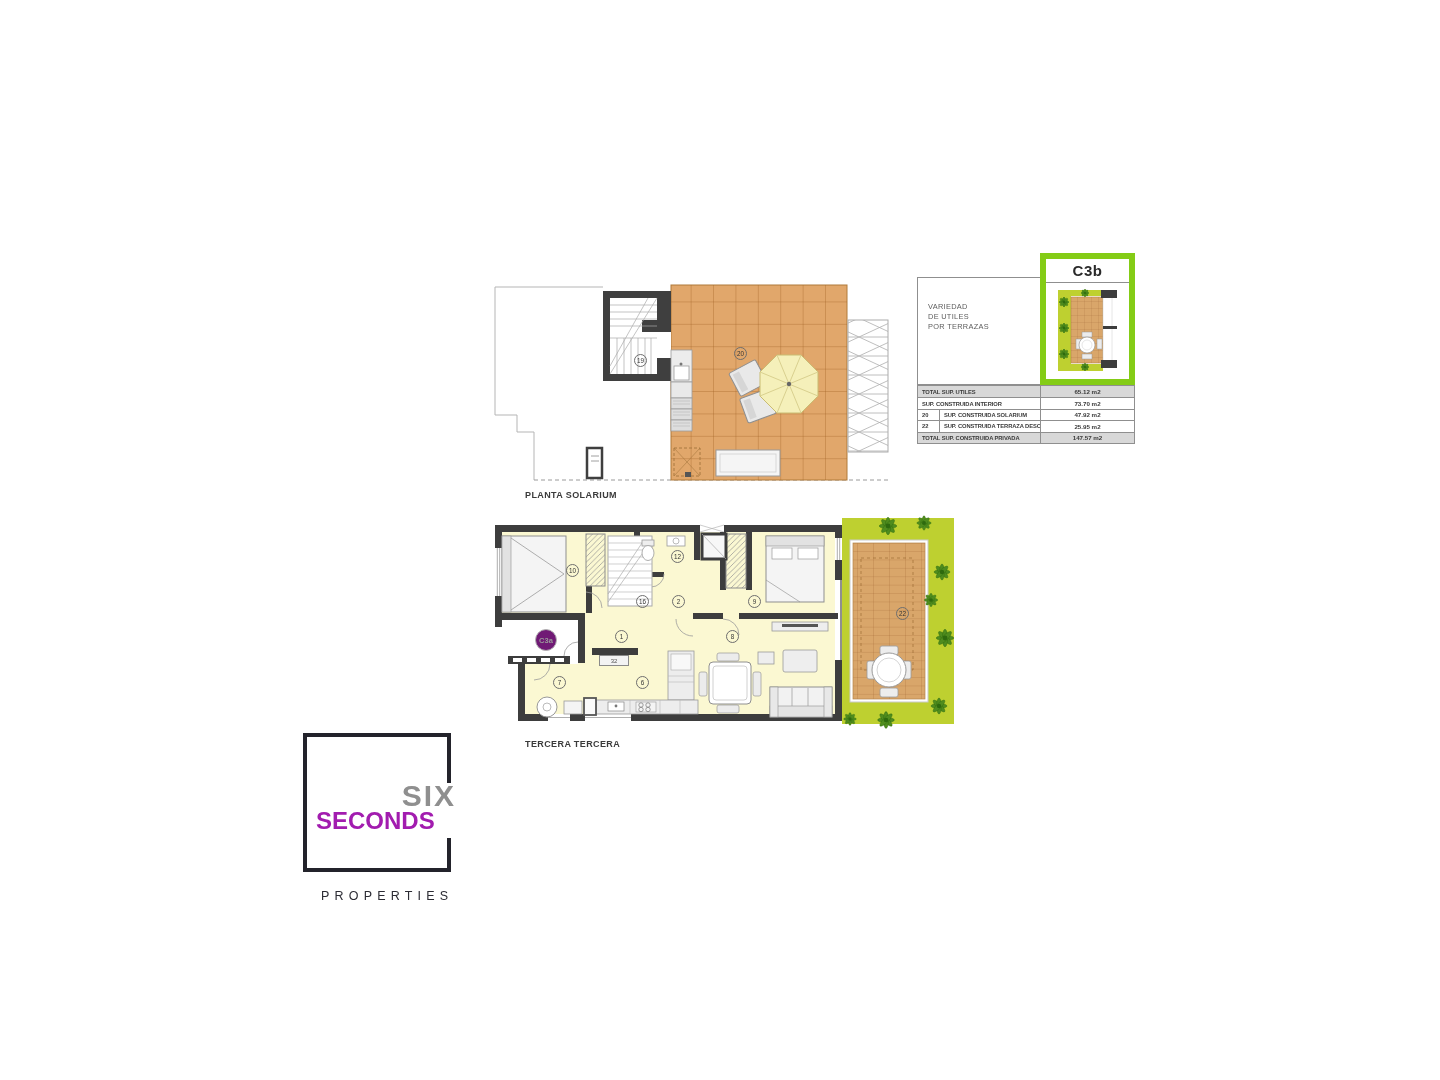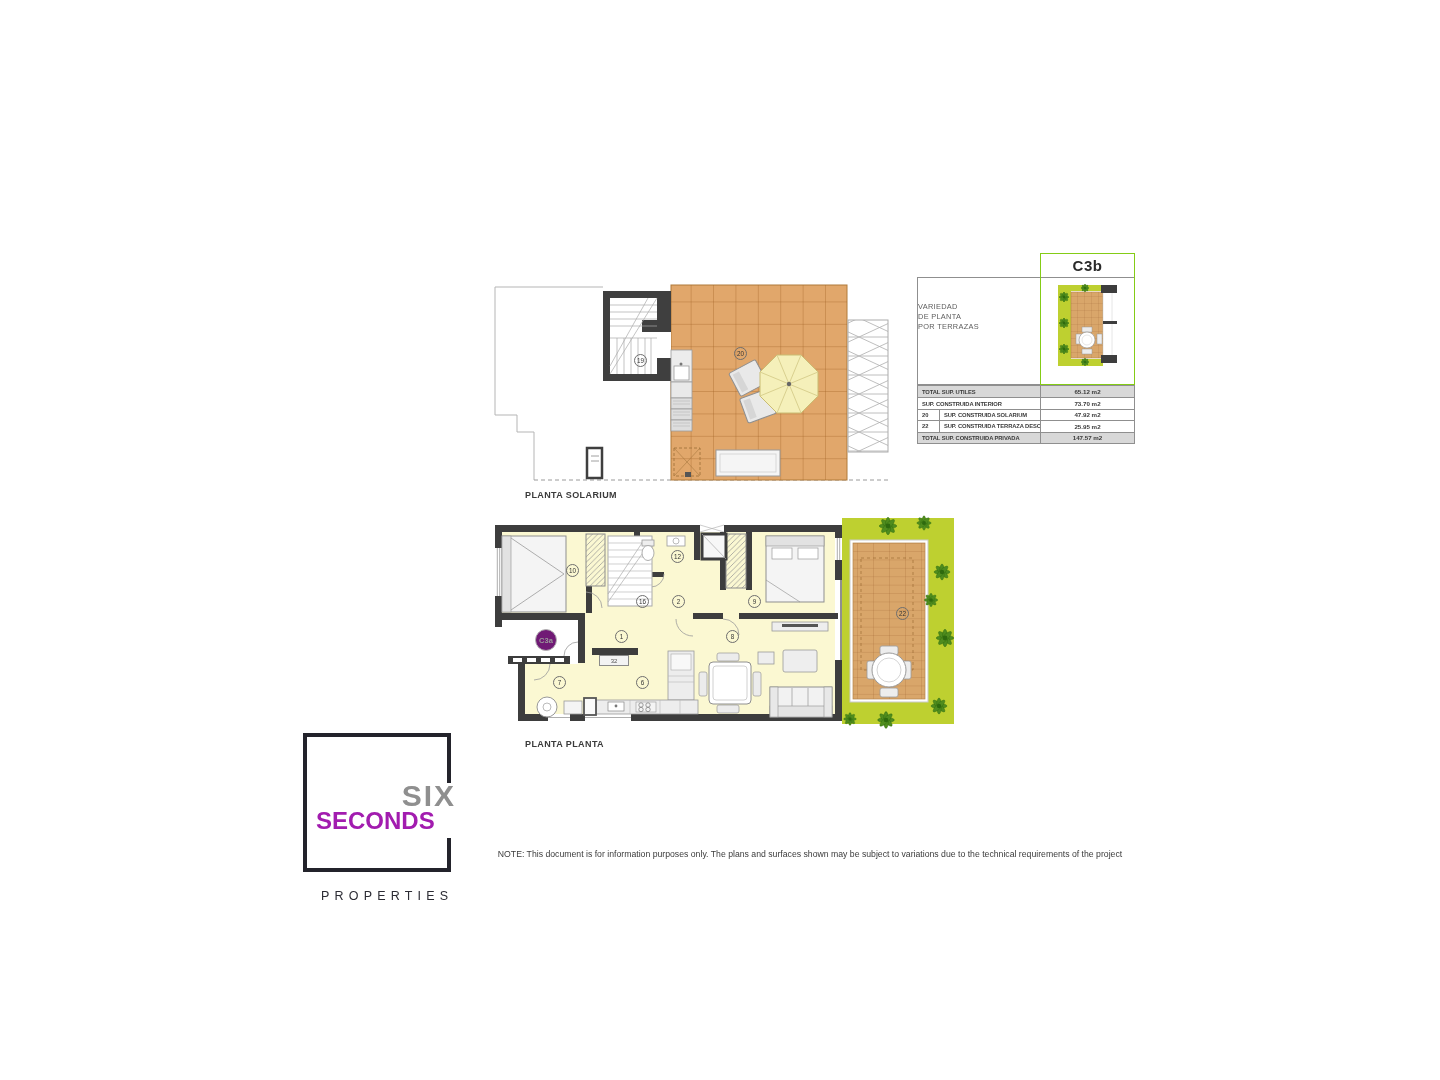--- a/index.html
+++ b/index.html
@@ -15,24 +15,24 @@
        display:flex;align-items:center;justify-content:center;font-size:7.5px;font-weight:bold;
        color:#9a9a9a;box-sizing:border-box;background:#701a75;}
   .tag32{position:absolute;left:599px;top:655px;width:30px;height:11px;background:#f3f3f3;
        border:1px solid #8a8a8a;box-sizing:border-box;display:flex;align-items:center;
        justify-content:center;font-size:6px;color:#555;}
 
   .plan-title{position:absolute;font-size:9px;font-weight:bold;color:#3b3b3b;letter-spacing:.4px;margin-left:25px;}
 
   
   .lg-variety{position:absolute;left:917px;top:277px;width:137px;height:108px;
-       border:1px solid #8f8f8f;box-sizing:border-box;padding:24px 0 0 0;
+       border:1px solid #8f8f8f;box-sizing:border-box;padding:24px 0 0 10px;
        font-size:7.4px;color:#5d5d5d;line-height:10px;letter-spacing:.3px;background:#fff;}
   .lg-typebox{position:absolute;left:1040px;top:253px;width:95px;height:132px;
-       border:1px solid #84cc16;background:#fff;box-sizing:border-box;}
+       border:6px solid #84cc16;background:#fff;box-sizing:border-box;}
   .lg-code{height:23px;line-height:23px;text-align:center;font-size:15px;font-weight:bold;
        color:#2a2a2a;border-bottom:1px solid #8f8f8f;letter-spacing:.5px;}
   .lg-mini{display:flex;justify-content:center;margin-top:5px;position:relative;height:90px;}
   .lg-mini svg{position:static;}
   .lg-table{position:absolute;left:917px;top:385px;width:218px;border:1px solid #8f8f8f;
        background:#fff;box-sizing:border-box;}
   .lt-row{display:flex;align-items:center;height:11.4px;border-top:1px solid #8f8f8f;
        font-weight:bold;color:#3a3a3a;box-sizing:border-box;}
   .lt-row:first-child{border-top:none;}
   .lt-row.hl{background:#d8d8d8;}
@@ -141,21 +141,21 @@
   </svg>
 
   <div class="dot" style="left:634px;top:354px">19</div>
   <div class="dot" style="left:734px;top:347px">20</div>
 
   <div class="plan-title" style="left:500px;top:490px">PLANTA SOLARIUM</div>
 
   <div>
     <div class="lg-variety">
       <div>VARIEDAD</div>
-      <div>DE PLANTA</div>
+      <div>DE UTILES</div>
       <div>POR TERRAZAS</div>
     </div>
 
     <div class="lg-typebox">
       <div class="lg-code">C3b</div>
       <div class="lg-mini">
         <svg width="62" height="84" viewBox="0 0 62 84">
           <defs>
             <pattern id="mplank" width="7" height="7" patternUnits="userSpaceOnUse">
               <path d="M0,7H7 M7,0V7" stroke="rgba(120,60,15,.4)" stroke-width=".5" fill="none"></path>
@@ -407,30 +407,29 @@
   <div class="dot" style="left:672px;top:595px">2</div>
   <div class="dot" style="left:748px;top:595px">9</div>
   <div class="dot" style="left:615px;top:630px">1</div>
   <div class="dot" style="left:726px;top:630px">8</div>
   <div class="dot" style="left:636px;top:676px">6</div>
   <div class="dot" style="left:553px;top:676px">7</div>
   <div class="dot" style="left:896px;top:607px">22</div>
   <div class="badge" style="left:535px;top:629px">C3a</div>
   <div class="tag32">32</div>
 
-  <div class="plan-title" style="left:500px;top:739px">PLANTA PLANTA</div>
+  <div class="plan-title" style="left:500px;top:739px">TERCERA TERCERA</div>
 
   <div>
     <div class="logo-bar" style="left:303px;top:733px;width:148px;height:4px"></div>
     <div class="logo-bar" style="left:303px;top:868px;width:148px;height:4px"></div>
     <div class="logo-bar" style="left:303px;top:733px;width:4px;height:139px"></div>
     <div class="logo-bar" style="left:447px;top:733px;width:4px;height:50px"></div>
     <div class="logo-bar" style="left:447px;top:838px;width:4px;height:34px"></div>
     <div class="logo-six">SIX</div>
     <div class="logo-seconds">SECONDS</div>
     <div class="logo-props">PROPERTIES</div>
   </div>
 
   <div class="footnote">
-    <div>NOTE: This document is for information purposes only. The plans and surfaces shown may be subject to variations due to the technical requirements of the project</div>
   </div>
 
 </div>
 
 </body></html>

